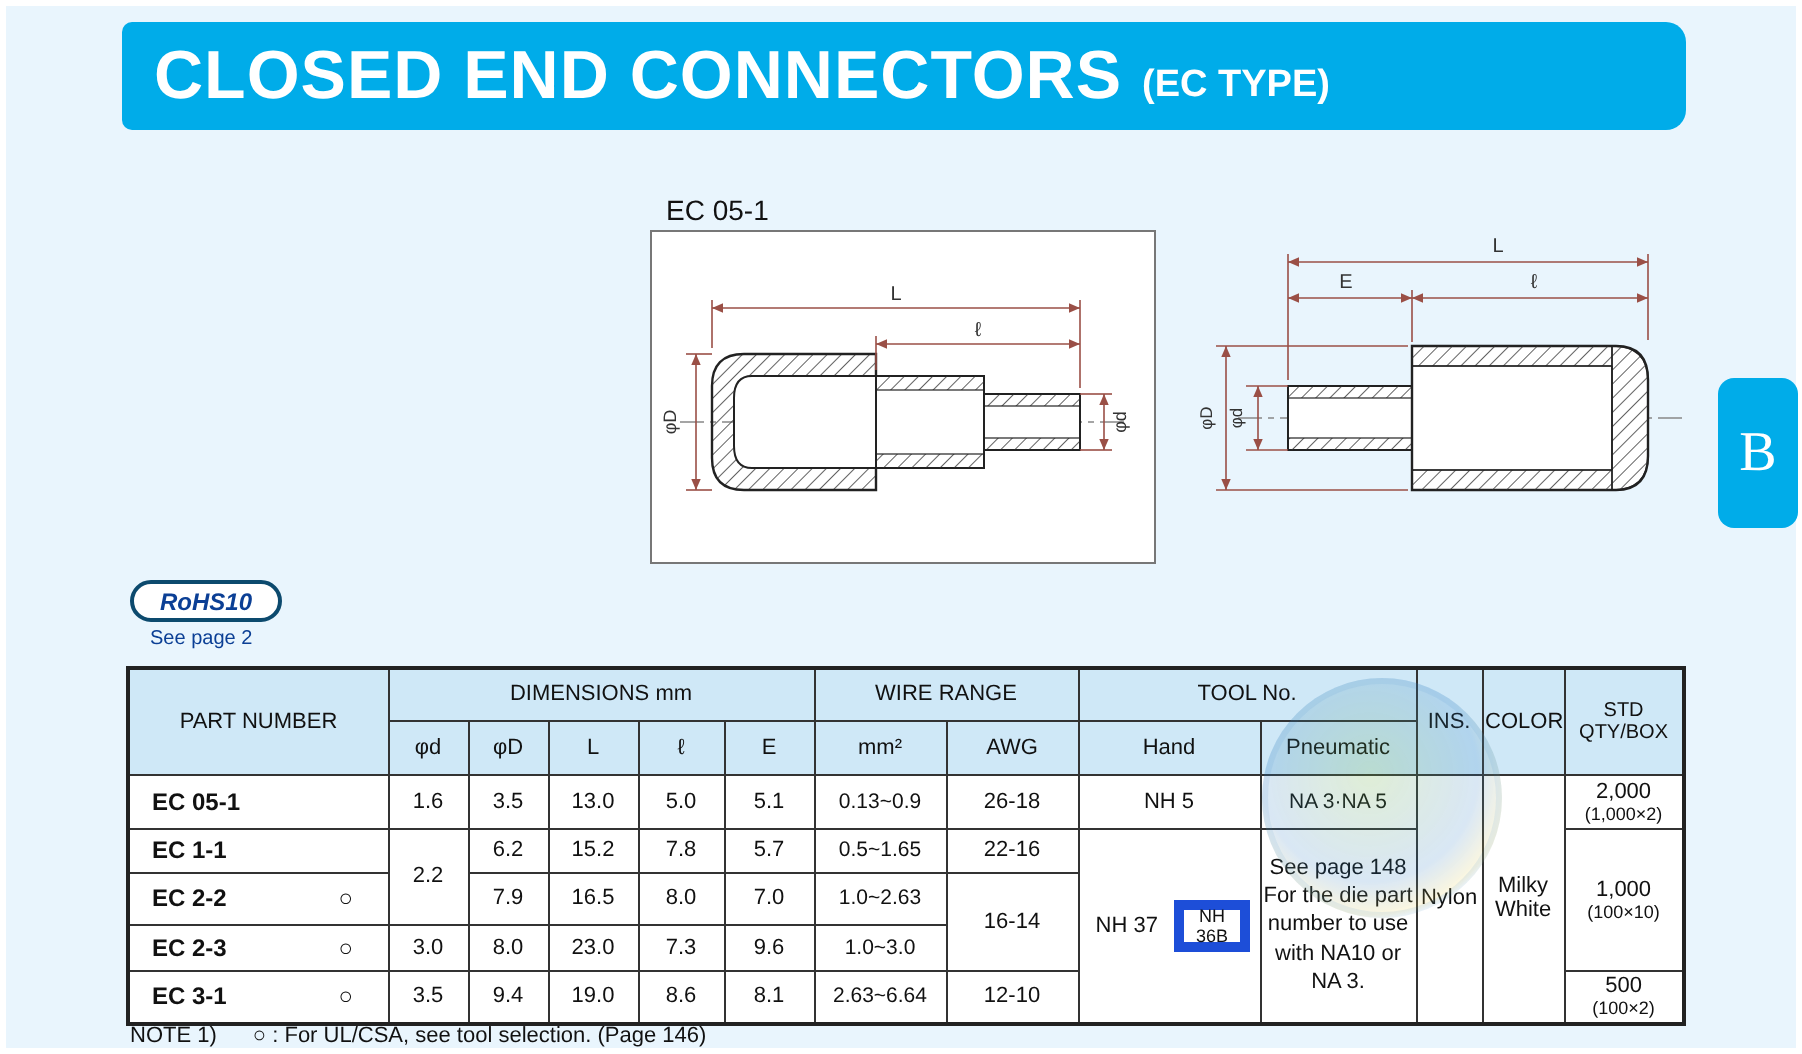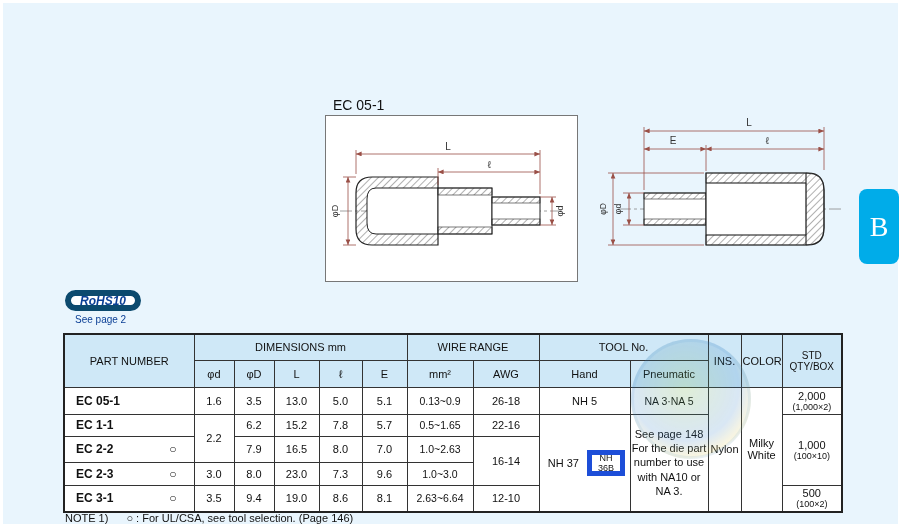--- a/index.html
+++ b/index.html
@@ -17,21 +17,21 @@
   
   .photo-box { position:absolute; left:60px; top:100px; width:248px; height:176px; background:linear-gradient(120deg,#f6f7f8 0%,#dcdfe2 45%,#a9aeb4 100%); box-shadow:0 0 0 1px #c9ced2 inset; }
   .photo-label { position:absolute; left:16px; top:48px; font-size:13px; color:#3a3f44; font-weight:bold; }
 
   
   .drawing-title { position:absolute; left:330px; top:94px; font-size:14px; color:#111; }
   .drawing-box { position:absolute; left:322px; top:112px; width:253px; height:167px; background:#fff; border:1px solid #777; }
   .drawing2 { position:absolute; left:596px; top:106px; width:252px; height:172px; }
 
   
-  .rohs { position:absolute; left:62px; top:287px; width:76px; height:21px; border:6px solid #0c4a6e; border-radius:12px; background:#fff; display:flex; align-items:center; justify-content:center; font-size:12px; font-weight:bold; font-style:italic; color:#0b3f95; }
+  .rohs { position:absolute; left:62px; top:287px; width:76px; height:21px; border:2px solid #0c4a6e; border-radius:12px; background:#fff; display:flex; align-items:center; justify-content:center; font-size:12px; font-weight:bold; font-style:italic; color:#0b3f95; }
   .rohs-sub { position:absolute; left:72px; top:311px; font-size:10px; color:#0b3f95;text-align:right; }
 
   
   .spec-table { position:absolute; left:60px; top:330px; width:778px; border-collapse:collapse; table-layout:fixed; font-size:11px; color:#111; background:#fff; border:2px solid #222; }
   .spec-table th, .spec-table td { border:1px solid #333; text-align:center; vertical-align:middle; padding:1px; overflow:hidden; }
   .spec-table th { background:#cfe8f7; font-weight:normal; font-size:11px; }
   .part-wrap { display:flex; justify-content:space-between; align-items:center; padding:0 16px 0 10px; }
   .part-name { font-weight:bold; font-size:12px; }
   .circle-mark { font-size:12px; color:#111; }
   .small-val { font-size:10.5px; }
@@ -52,20 +52,24 @@
   
   .watermark { position:absolute; left:628px; top:336px; width:120px; height:120px; border-radius:50%; pointer-events:none;
     background:radial-gradient(circle at 45% 40%, rgba(110,175,70,.40) 0%, rgba(40,120,195,.32) 55%, rgba(235,205,70,.30) 72%, rgba(235,205,70,0) 75%);
     box-shadow:0 0 0 3px rgba(40,120,195,.18) inset; opacity:.55; }
 </style>
 </head>
 <body>
 
 <div class="page">
 
+  <div class="banner">
+    <span class="title">CLOSED END CONNECTORS</span>
+    <span class="title-suffix">(EC TYPE)</span>
+  </div>
 
   <div class="side-tab">B</div>
 
 
   <div class="drawing-title">EC 05-1</div>
   <div class="drawing-box">
     <svg width="251" height="165" viewBox="0 0 251 165">
       <defs>
         <pattern id="h1" width="5" height="5" patternUnits="userSpaceOnUse" patternTransform="rotate(45)">
           <line x1="0" y1="0" x2="0" y2="5" stroke="#3a3a3a" stroke-width="0.8"></line>

